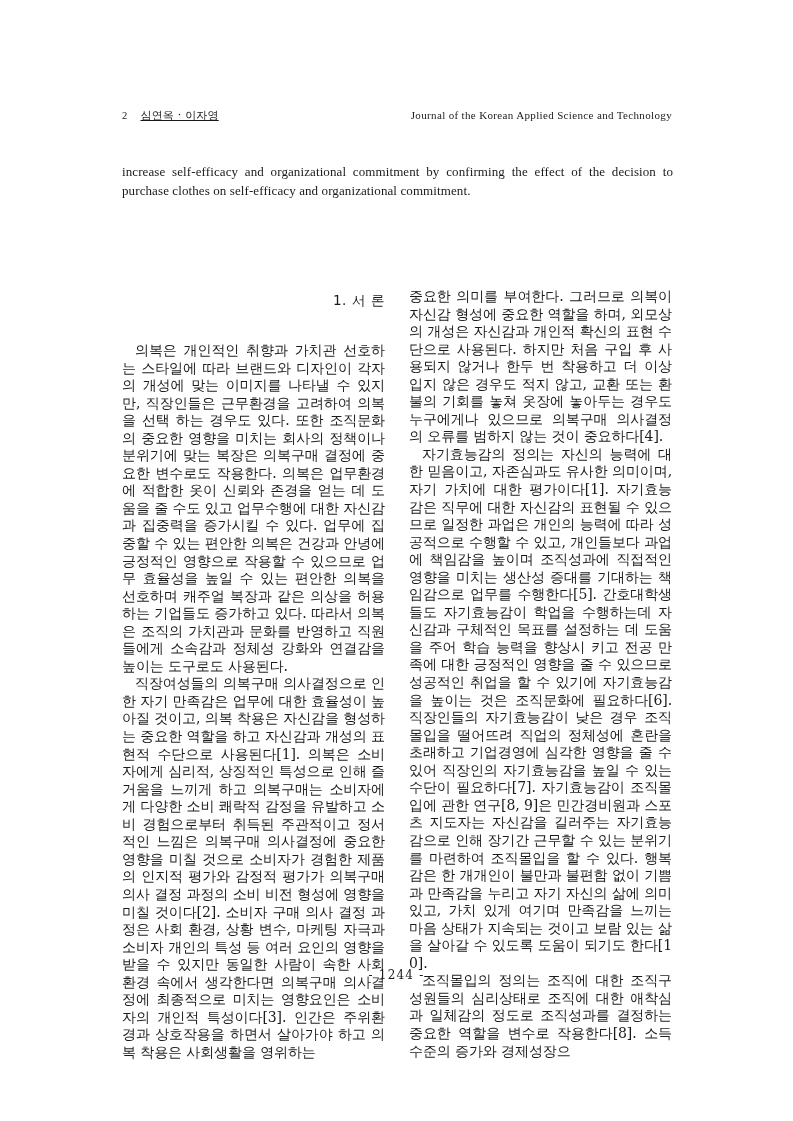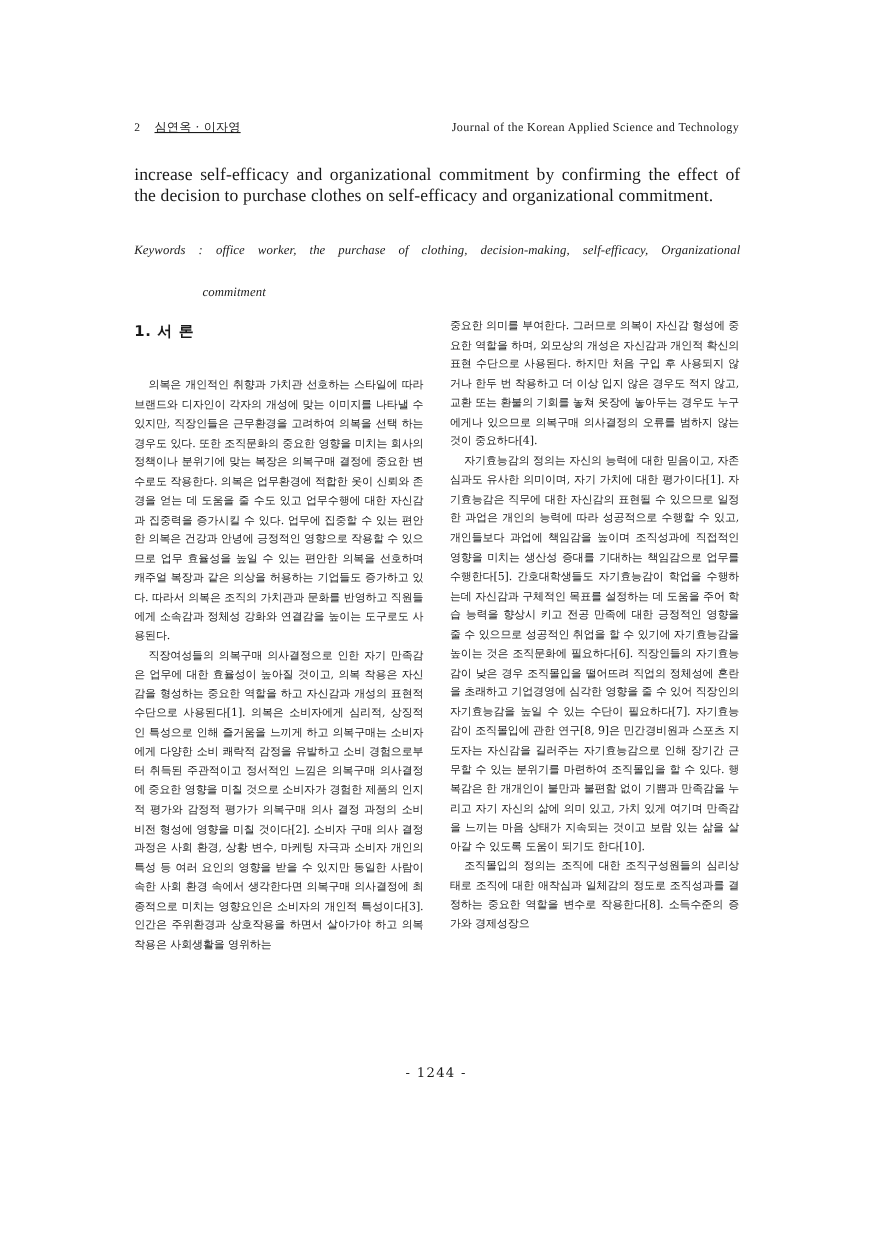--- a/index.html
+++ b/index.html
@@ -55,23 +55,23 @@
     font-size: 11px;
     letter-spacing: 0.35px;
     white-space: nowrap;
     margin-left: 12px;
   }
 
   
   .abstract-tail {
     position: absolute;
     left: 122px;
-    top: 150px;
+    top: 162px;
     width: 551px;
-    font-size: 16px;
+    font-size: 13px;
     line-height: 19px;
     text-align: justify;
     text-justify: inter-word;
     letter-spacing: 0.1px;
   }
 
   
   .keywords {
     position: absolute;
     left: 122px;
@@ -96,34 +96,34 @@
     display: block;
     padding-left: 62px;
   }
 
   
   .section-title {
     position: absolute;
     left: 122px;
     top: 292px;
     width: 263px;
-    text-align: left;
+    text-align: right;
     font-family: "DejaVu Sans", "Liberation Sans", sans-serif;
-    font-weight: bold;
+    font-weight: normal;
     font-size: 13.5px;
     letter-spacing: 0.6px;
   }
 
   
   .col {
     position: absolute;
     top: 288px;
     width: 263px;
     font-family: "DejaVu Serif", "Liberation Serif", serif;
-    font-size: 10px;
+    font-size: 14px;
     line-height: 17.55px;
     text-align: justify;
     text-justify: inter-word;
     word-break: break-all;
     letter-spacing: -0.1px;
   }
   .col-left  { left: 122px; top: 342px; height: 640px; }
   .col-right { left: 409px; top: 288px; height: 678px; }
 
   .col p {
@@ -152,24 +152,20 @@
   <div class="running-head">
     <div class="rh-left">
       <span class="rh-pageno">2</span>
       <span class="rh-authors">심연옥 · 이자영</span>
     </div>
     <span class="rh-journal">Journal of the Korean Applied Science and Technology</span>
   </div>
 
   <div class="abstract-tail">increase self-efficacy and organizational commitment by confirming the effect of the decision to purchase clothes on self-efficacy and organizational commitment.</div>
 
-  <div class="keywords">
-    <span class="kw-line1">Keywords : office worker, the purchase of clothing, decision-making, self-efficacy, Organizational</span>
-    <span class="kw-line2">commitment</span>
-  </div>
 
   <div class="section-title">1. 서 론</div>
 
   <div class="col col-left">
     <p>의복은 개인적인 취향과 가치관 선호하는 스타일에 따라 브랜드와 디자인이 각자의 개성에 맞는 이미지를 나타낼 수 있지만, 직장인들은 근무환경을 고려하여 의복을 선택 하는 경우도 있다. 또한 조직문화의 중요한 영향을 미치는 회사의 정책이나 분위기에 맞는 복장은 의복구매 결정에 중요한 변수로도 작용한다. 의복은 업무환경에 적합한 옷이 신뢰와 존경을 얻는 데 도움을 줄 수도 있고 업무수행에 대한 자신감과 집중력을 증가시킬 수 있다. 업무에 집중할 수 있는 편안한 의복은 건강과 안녕에 긍정적인 영향으로 작용할 수 있으므로 업무 효율성을 높일 수 있는 편안한 의복을 선호하며 캐주얼 복장과 같은 의상을 허용하는 기업들도 증가하고 있다. 따라서 의복은 조직의 가치관과 문화를 반영하고 직원들에게 소속감과 정체성 강화와 연결감을 높이는 도구로도 사용된다.</p>
     <p>직장여성들의 의복구매 의사결정으로 인한 자기 만족감은 업무에 대한 효율성이 높아질 것이고, 의복 착용은 자신감을 형성하는 중요한 역할을 하고 자신감과 개성의 표현적 수단으로 사용된다[1]. 의복은 소비자에게 심리적, 상징적인 특성으로 인해 즐거움을 느끼게 하고 의복구매는 소비자에게 다양한 소비 쾌락적 감정을 유발하고 소비 경험으로부터 취득된 주관적이고 정서적인 느낌은 의복구매 의사결정에 중요한 영향을 미칠 것으로 소비자가 경험한 제품의 인지적 평가와 감정적 평가가 의복구매 의사 결정 과정의 소비 비전 형성에 영향을 미칠 것이다[2]. 소비자 구매 의사 결정 과정은 사회 환경, 상황 변수, 마케팅 자극과 소비자 개인의 특성 등 여러 요인의 영향을 받을 수 있지만 동일한 사람이 속한 사회 환경 속에서 생각한다면 의복구매 의사결정에 최종적으로 미치는 영향요인은 소비자의 개인적 특성이다[3]. 인간은 주위환경과 상호작용을 하면서 살아가야 하고 의복 착용은 사회생활을 영위하는</p>
   </div>
 
   <div class="col col-right">
     <p class="cont">중요한 의미를 부여한다. 그러므로 의복이 자신감 형성에 중요한 역할을 하며, 외모상의 개성은 자신감과 개인적 확신의 표현 수단으로 사용된다. 하지만 처음 구입 후 사용되지 않거나 한두 번 착용하고 더 이상 입지 않은 경우도 적지 않고, 교환 또는 환불의 기회를 놓쳐 옷장에 놓아두는 경우도 누구에게나 있으므로 의복구매 의사결정의 오류를 범하지 않는 것이 중요하다[4].</p>

